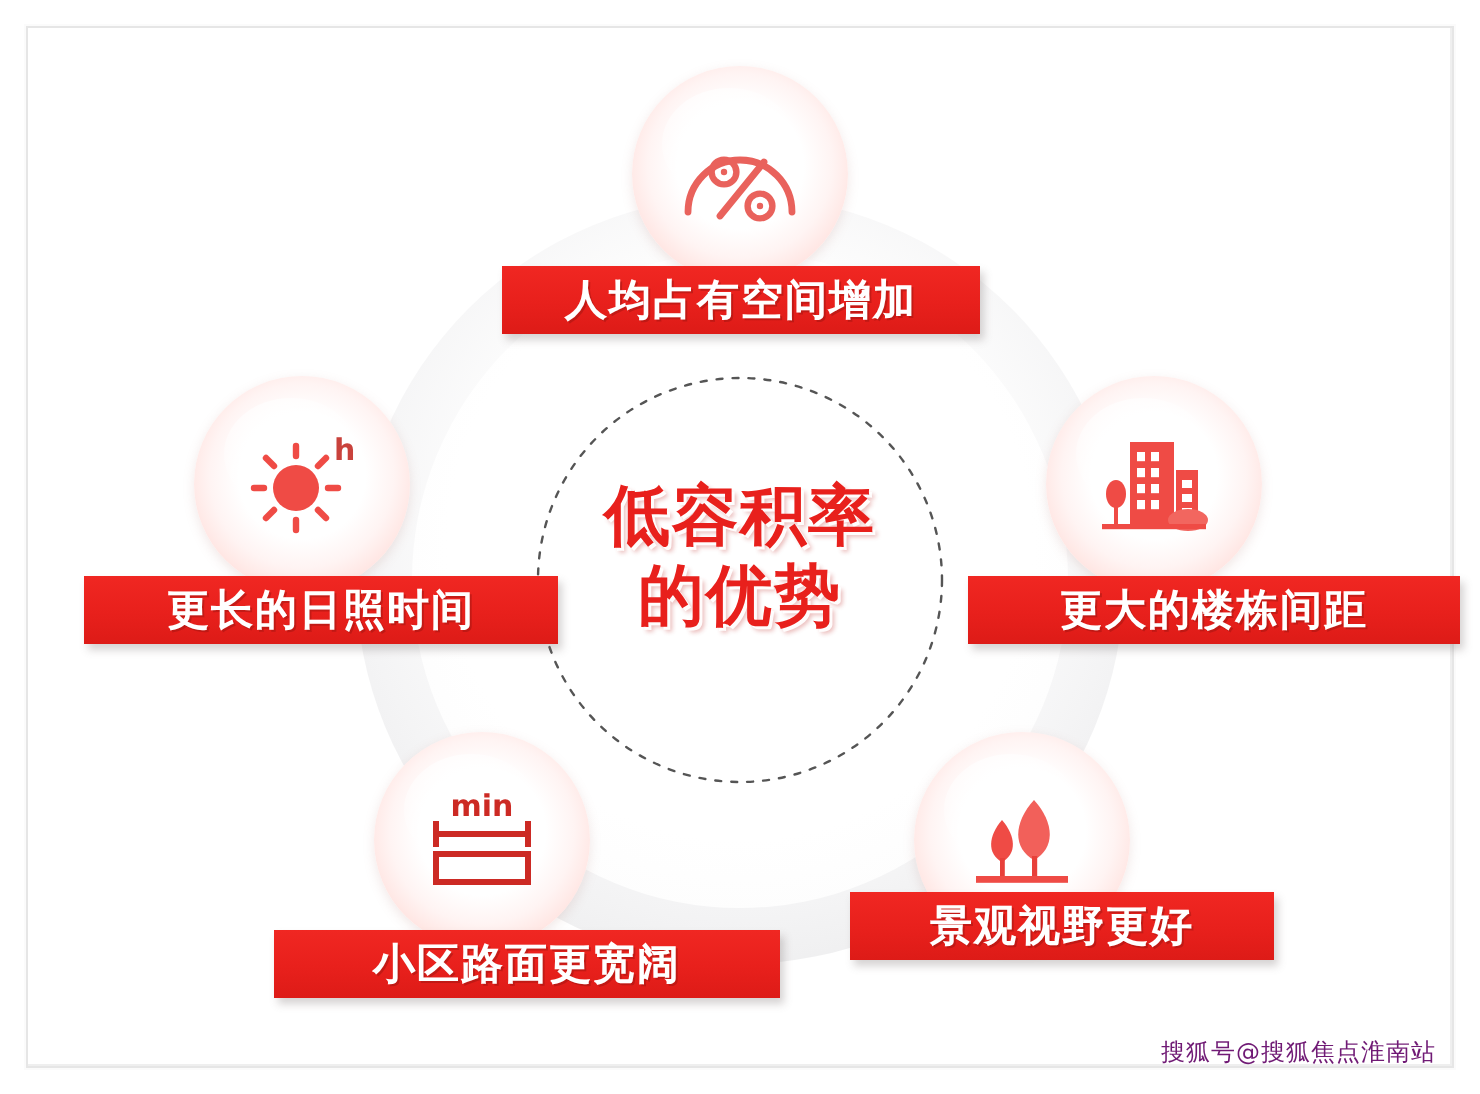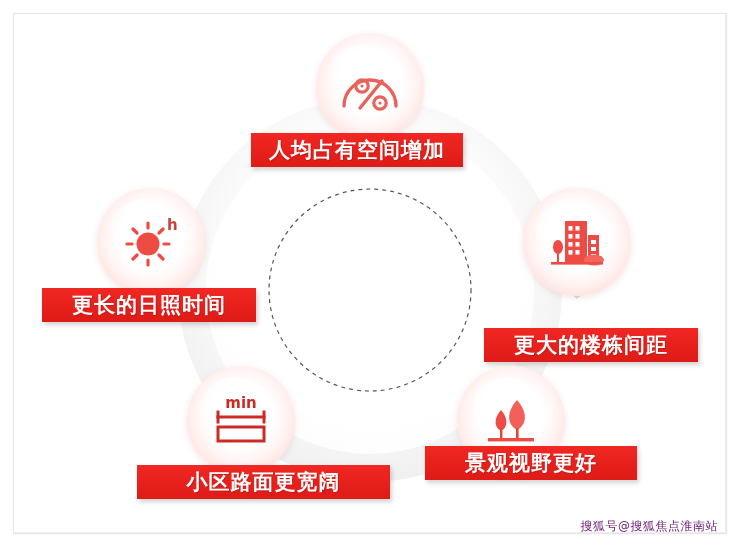--- a/index.html
+++ b/index.html
@@ -156,37 +156,41 @@
 
   <div class="page-frame"></div>
 
   <div class="backdrop-circle"></div>
   <div class="backdrop-inner"></div>
 
   <svg class="dashed-ring" viewBox="0 0 208 208">
     <circle cx="104" cy="104" r="101" fill="none" stroke="#555555" stroke-width="1.2" stroke-dasharray="3 5" stroke-linecap="round"></circle>
   </svg>
 
+  <div class="center-text">
+    <span>低容积率</span>
+    <span class="l2">的优势</span>
+  </div>
 
   <div class="node">
     <div class="tail" style="left:318px; top:98px;"></div>
     <div class="bubble" style="left:316px; top:33px;">
       <div class="bubble-glare"></div>
       <div class="bubble-icon">
         <svg width="64" height="58" viewBox="0 0 64 58">
           <path d="M6 48 A26 26 0 0 1 58 48" fill="none" stroke="#e9625c" stroke-width="3.4" stroke-linecap="round"></path>
           <circle cx="24" cy="28" r="6.2" fill="none" stroke="#e9625c" stroke-width="3.2"></circle>
           <circle cx="24" cy="28" r="1.6" fill="#e9625c"></circle>
           <circle cx="42" cy="45" r="6.2" fill="none" stroke="#e9625c" stroke-width="3.2"></circle>
           <circle cx="42" cy="45" r="1.6" fill="#e9625c"></circle>
           <line x1="44" y1="23" x2="22" y2="50" stroke="#e9625c" stroke-width="3.4" stroke-linecap="round"></line>
         </svg>
       </div>
     </div>
-    <div class="banner" style="left:251px; top:133px; width:212px;">人均占有空间增加</div>
+    <div class="banner" style="left:251px; top:133px; width:239px;">人均占有空间增加</div>
   </div>
 
   <div class="node">
     <div class="tail" style="left:99px; top:253px;"></div>
     <div class="bubble" style="left:97px; top:188px;">
       <div class="bubble-glare"></div>
       <div class="bubble-icon">
         <svg width="62" height="58" viewBox="0 0 62 58">
           <circle cx="28" cy="31" r="11.5" fill="#ef4b45"></circle>
           <g stroke="#ef4b45" stroke-width="3.2" stroke-linecap="round">
@@ -196,21 +200,21 @@
             <line x1="44" y1="31" x2="49" y2="31"></line>
             <line x1="13" y1="16" x2="17" y2="20"></line>
             <line x1="39" y1="42" x2="43" y2="46"></line>
             <line x1="13" y1="46" x2="17" y2="42"></line>
             <line x1="39" y1="20" x2="43" y2="16"></line>
           </g>
           <text x="47" y="17" font-family="DejaVu Sans, sans-serif" font-size="15" font-weight="bold" fill="#c9423c">h</text>
         </svg>
       </div>
     </div>
-    <div class="banner" style="left:42px; top:288px; width:214px;">更长的日照时间</div>
+    <div class="banner" style="left:42px; top:288px; width:237px;">更长的日照时间</div>
   </div>
 
   <div class="node">
     <div class="tail" style="left:525px; top:253px;"></div>
     <div class="bubble" style="left:523px; top:188px;">
       <div class="bubble-glare"></div>
       <div class="bubble-icon">
         <svg width="64" height="58" viewBox="0 0 64 58">
           <rect x="20" y="8" width="22" height="42" fill="#ef4b45"></rect>
           <rect x="43" y="22" width="11" height="28" fill="#ef4b45"></rect>
@@ -227,21 +231,21 @@
             <rect x="46" y="34" width="5" height="4"></rect>
             <rect x="46" y="41" width="5" height="4"></rect>
           </g>
           <ellipse cx="13" cy="34" rx="5" ry="7" fill="#ef4b45"></ellipse>
           <rect x="12" y="40" width="2" height="10" fill="#ef4b45"></rect>
           <ellipse cx="49" cy="47" rx="10" ry="5.5" fill="#f2665f"></ellipse>
           <rect x="6" y="49" width="52" height="2.6" fill="#ef4b45"></rect>
         </svg>
       </div>
     </div>
-    <div class="banner" style="left:484px; top:288px; width:214px;margin-top:40px;">更大的楼栋间距</div>
+    <div class="banner" style="left:484px; top:288px; width:246px;">更大的楼栋间距</div>
   </div>
 
   <div class="node">
     <div class="tail" style="left:189px; top:430px;"></div>
     <div class="bubble" style="left:187px; top:366px;">
       <div class="bubble-glare"></div>
       <div class="bubble-icon">
         <svg width="64" height="58" viewBox="0 0 64 58">
           <text x="32" y="17" text-anchor="middle" font-family="DejaVu Sans, sans-serif" font-size="15" font-weight="bold" fill="#cc2a24">min</text>
           <g stroke="#cc2a24" stroke-width="3" stroke-linecap="square">

